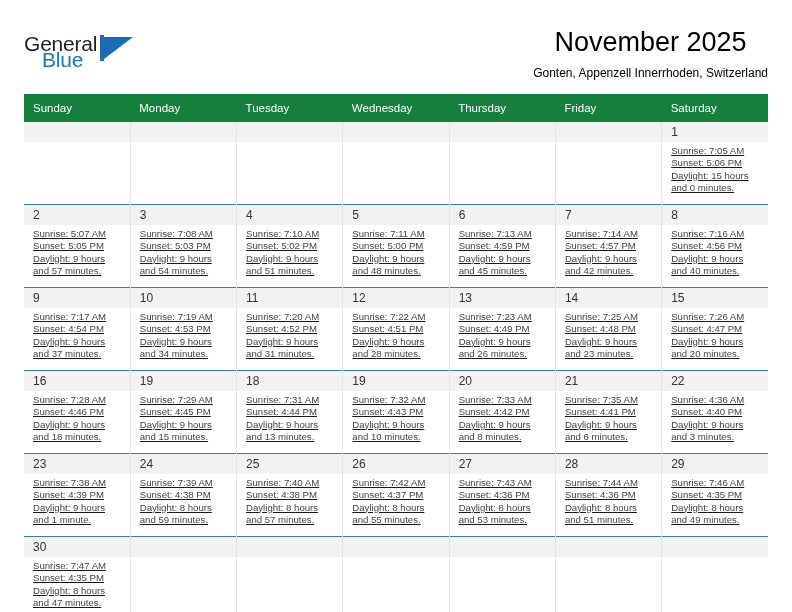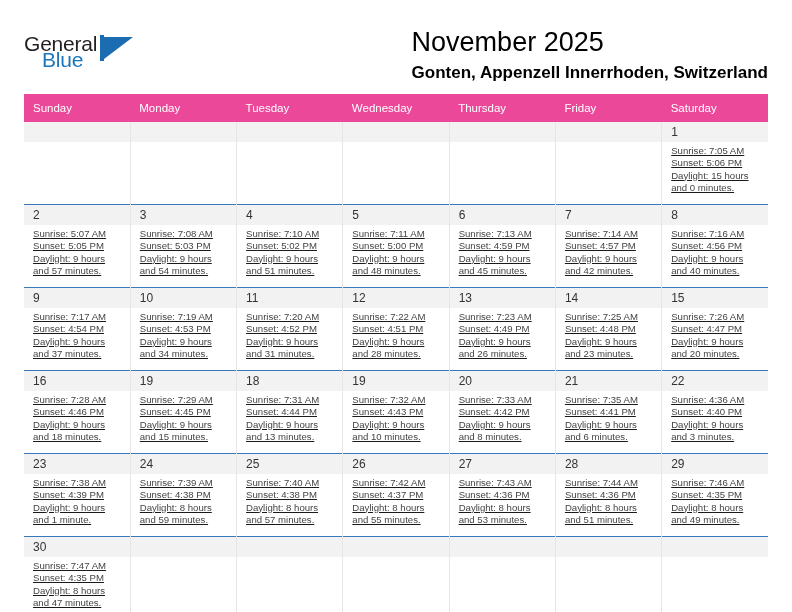--- a/index.html
+++ b/index.html
@@ -75,47 +75,47 @@
     position: absolute;
     left: 4px;
     top: 2px;
     width: 0;
     height: 0;
     border-top: 22px solid #1b6cb0;
     border-right: 29px solid transparent;
   }
 
   .titles {
-    text-align: left;
+    text-align: center;
     padding-top: 8px;
   }
   .month-title {
     font-size: 27px;
     font-weight: 400;
     color: #000000;
     line-height: 32px;
     white-space: nowrap;
   }
   .location {
-    font-size: 17px;
-    font-weight: 700;
+    font-size: 12px;
+    font-weight: 400;
     color: #000000;
     line-height: 20px;
     margin-top: 5px;
     white-space: nowrap;
   }
 
   
   .calendar {
     width: 744px;
     border-collapse: collapse;
     table-layout: fixed;
   }
   .calendar th {
-    background: #ec4899;
+    background: #15803d;
     color: #ffffff;
     font-size: 11.5px;
     font-weight: normal;
     text-align: left;
     padding: 5px 0 5px 9px;
     height: 18px;
     border: none;
   }
   .calendar td {
     width: 106.28px;

